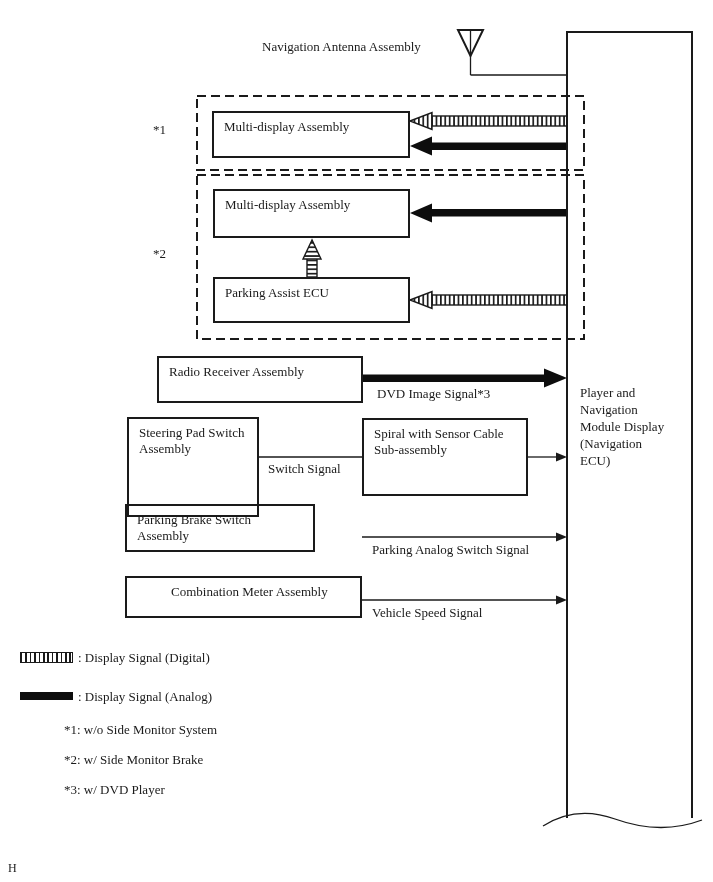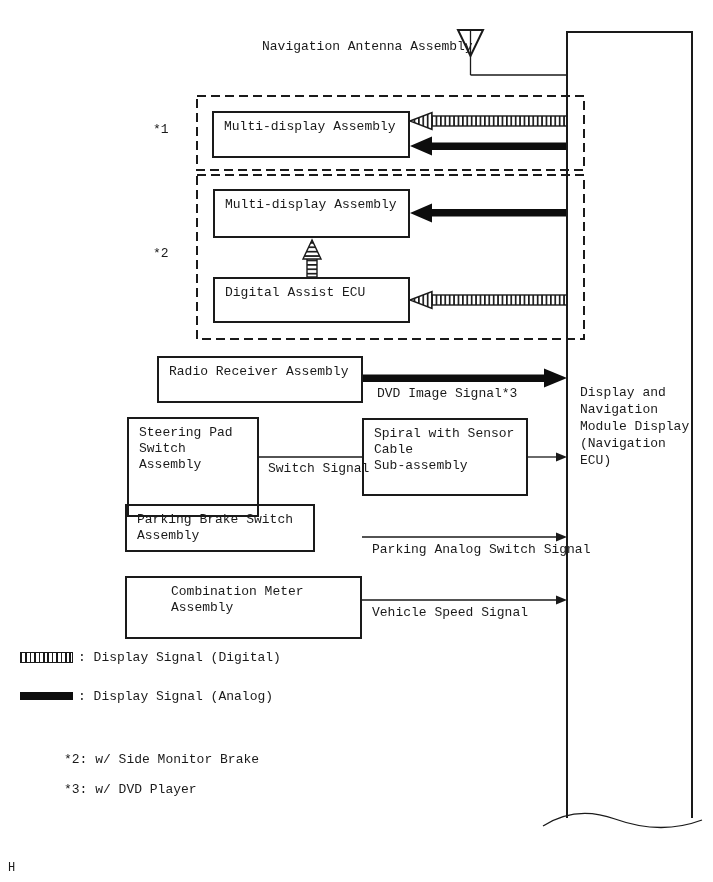--- a/index.html
+++ b/index.html
@@ -1,18 +1,18 @@
 <!DOCTYPE html>
 <html><head>
 <meta charset="utf-8">
 <style>
   html,body{margin:0;padding:0;background:#ffffff;}
   #canvas{
     position:relative;width:713px;height:882px;background:#ffffff;overflow:hidden;
-    font-family:Liberation Mono, monospace;color:#1a1a1a;
+    font-family:Liberation Serif, serif;color:#1a1a1a;
   }
   #connector-layer{position:absolute;left:0;top:0;}
   .box{
     position:absolute;box-sizing:border-box;border:2px solid #1a1a1a;
     background:transparent;font-size:13px;line-height:16px;padding:6px 10px;
   }
   .label{position:absolute;font-size:13px;line-height:16px;white-space:nowrap;}
   .navbox{
     position:absolute;box-sizing:border-box;
     border:2px solid #1a1a1a;border-bottom:none;background:transparent;
@@ -103,63 +103,64 @@
 
   <div class="box" style="left:212px;top:111px;width:198px;height:47px;">
     <span>Multi-display Assembly</span>
   </div>
 
   <div class="box" style="left:213px;top:189px;width:197px;height:49px;">
     <span>Multi-display Assembly</span>
   </div>
 
   <div class="box" style="left:213px;top:277px;width:197px;height:46px;">
-    <span>Digital Assist ECU</span>
+    <span>Parking Assist ECU</span>
   </div>
 
   <div class="box" style="left:157px;top:356px;width:206px;height:47px;">
     <span>Radio Receiver Assembly</span>
   </div>
 
   <div class="box" style="left:127px;top:417px;width:132px;height:100px;">
     <div>Steering Pad Switch</div>
     <div>Assembly</div>
   </div>
 
   <div class="box" style="left:362px;top:418px;width:166px;height:78px;">
     <div>Spiral with Sensor Cable</div>
     <div>Sub-assembly</div>
   </div>
 
   <div class="box" style="left:125px;top:504px;width:190px;height:48px;">
     <span>Parking Brake Switch Assembly</span>
   </div>
 
-  <div class="box" style="left:125px;top:576px;width:237px;height:63px;padding-left:44px;">
+  <div class="box" style="left:125px;top:576px;width:237px;height:42px;padding-left:44px;">
     <span>Combination Meter Assembly</span>
   </div>
 
   <div class="navbox" style="left:566px;top:31px;width:127px;height:787px;"></div>
   <div class="navtext" style="left:580px;top:384px;width:112px;">
-    <div>Display and</div>
+    <div>Player and</div>
     <div>Navigation</div>
     <div>Module Display</div>
     <div>(Navigation</div>
     <div>ECU)</div>
   </div>
 
   <div class="label" style="left:377px;top:386px;">DVD Image Signal*3</div>
   <div class="label" style="left:268px;top:461px;">Switch Signal</div>
   <div class="label" style="left:372px;top:542px;">Parking Analog Switch Signal</div>
   <div class="label" style="left:372px;top:605px;">Vehicle Speed Signal</div>
 
   <div class="legend-swatch-digital" style="left:20px;top:652px;width:53px;height:11px;"></div>
   <div class="label" style="left:78px;top:650px;">: Display Signal (Digital)</div>
 
   <div class="legend-swatch-analog" style="left:20px;top:692px;width:53px;height:8px;"></div>
   <div class="label" style="left:78px;top:689px;">: Display Signal (Analog)</div>
 
+  <div class="label" style="left:64px;top:722px;">*1: w/o Side Monitor System</div>
   <div class="label" style="left:64px;top:752px;">*2: w/ Side Monitor Brake</div>
   <div class="label" style="left:64px;top:782px;">*3: w/ DVD Player</div>
 
   <div class="label small" style="left:8px;top:860px;">H</div>
 
 </div>
 
 </body></html>

